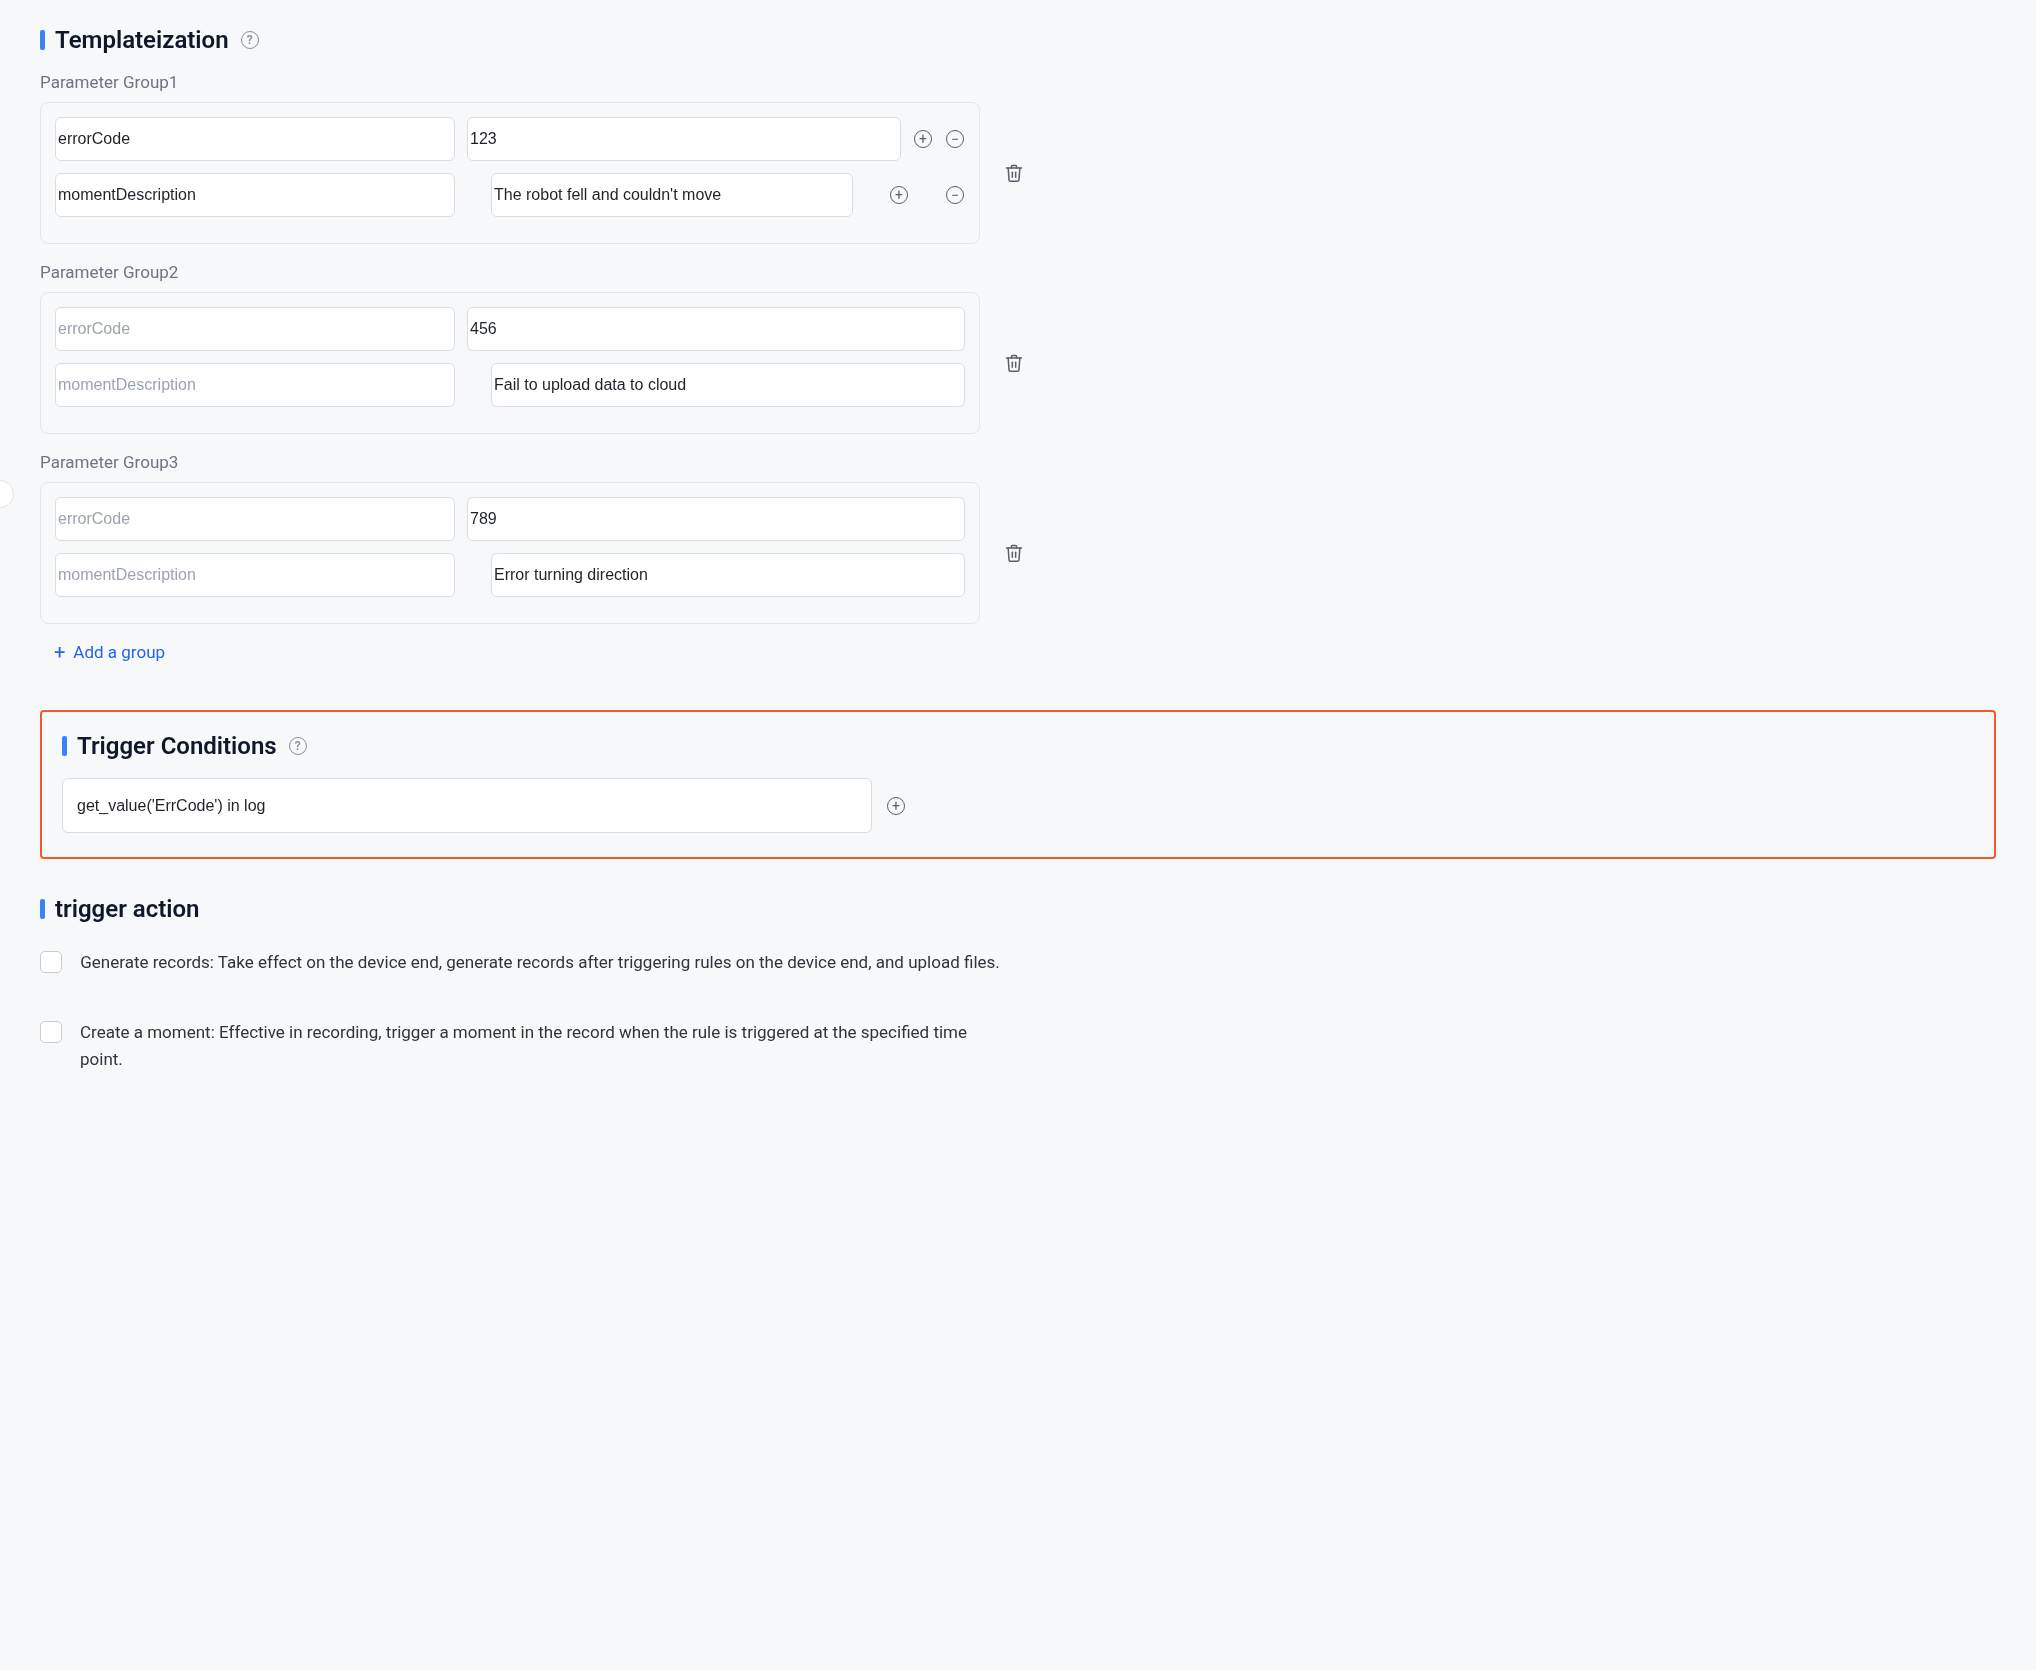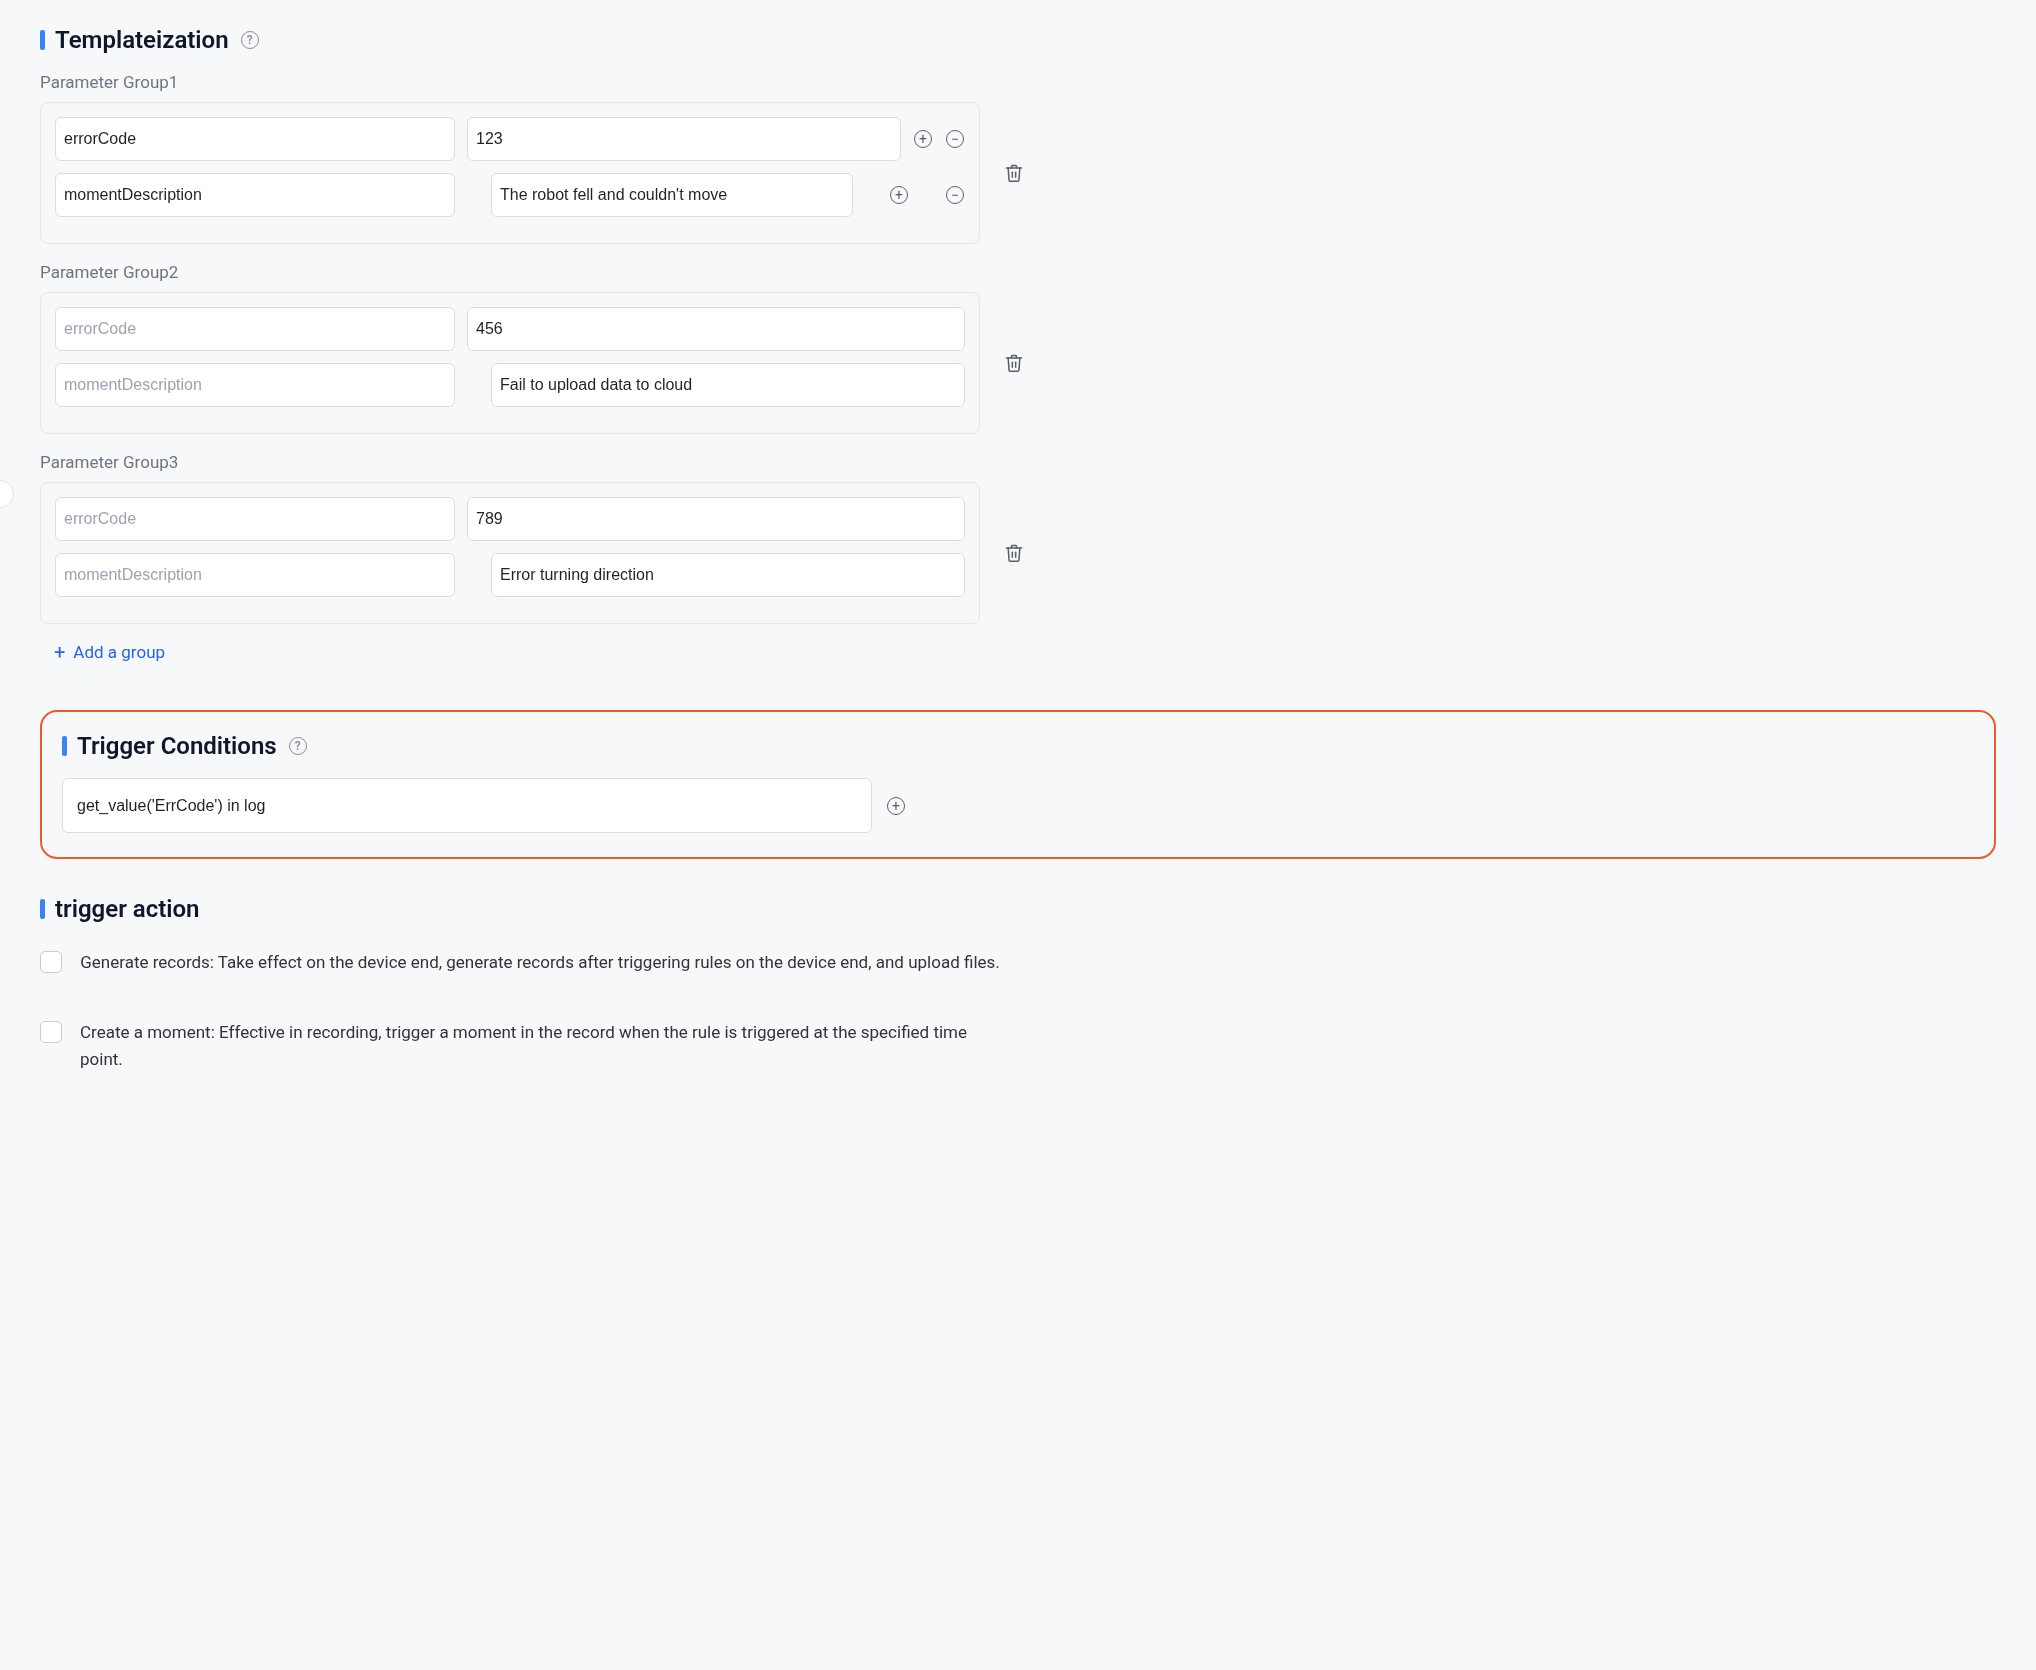--- a/index.html
+++ b/index.html
@@ -84,21 +84,21 @@
     margin-bottom: 12px;
   }
   .param-row:last-child {
     margin-bottom: 12px;
     gap: 36px;
   }
   .text-input {
     height: 44px;
     border: 1px solid #dadde3;
     border-radius: 6px;
-    padding: 0 8px;
+    padding: 0 2px;
     font-size: 16px;
     color: #1f2329;
     background: #ffffff;
     outline: none;
   }
   .text-input::placeholder {
     color: #9ca3af;
   }
   .key-input {
     flex: 0 0 400px;
@@ -141,21 +141,21 @@
     margin-left: 14px;
     margin-bottom: 12px;
   }
   .add-group-btn .plus {
     font-size: 20px;
     line-height: 1;
     font-weight: 400;
   }
   .trigger-conditions-box {
     border: 2.5px solid #f05a28;
-    border-radius: 17px;
+    border-radius: 4px;
     padding: 20px 20px 24px 20px;
     margin-top: 36px;
   }
   .trigger-conditions-box .section-header {
     margin-top: 0;
   }
   .trigger-input-row {
     display: flex;
     align-items: center;
     gap: 14px;

